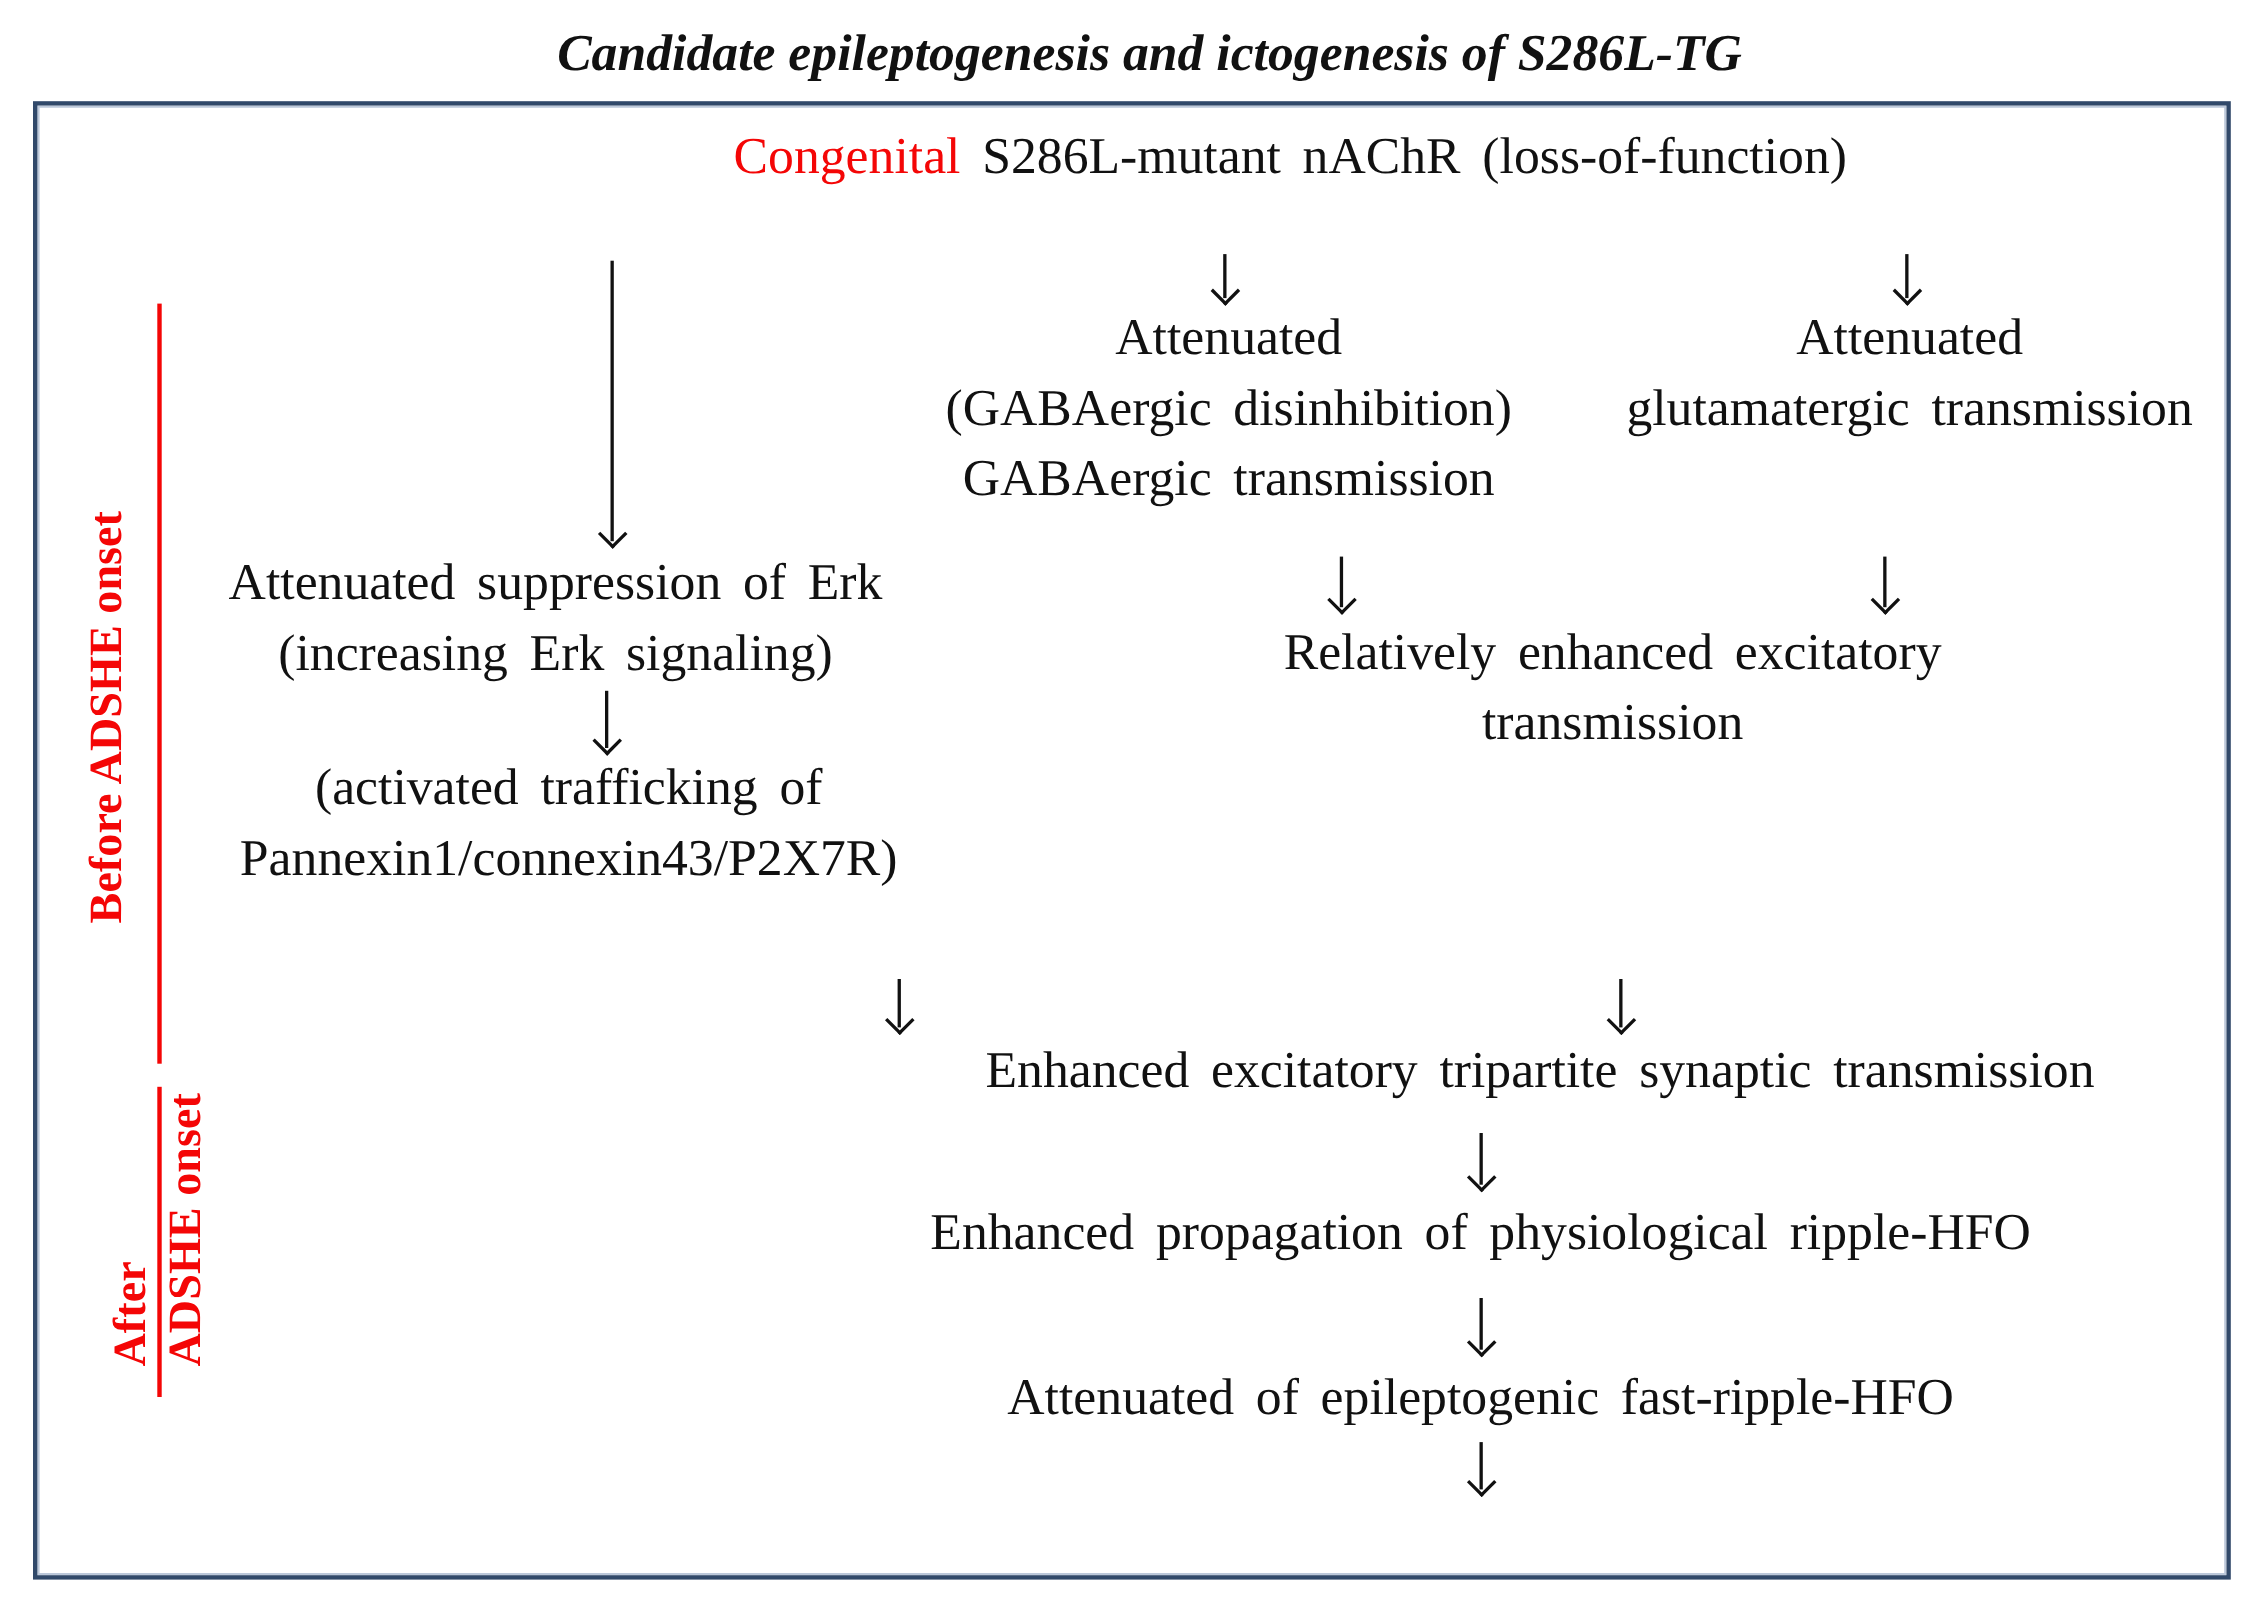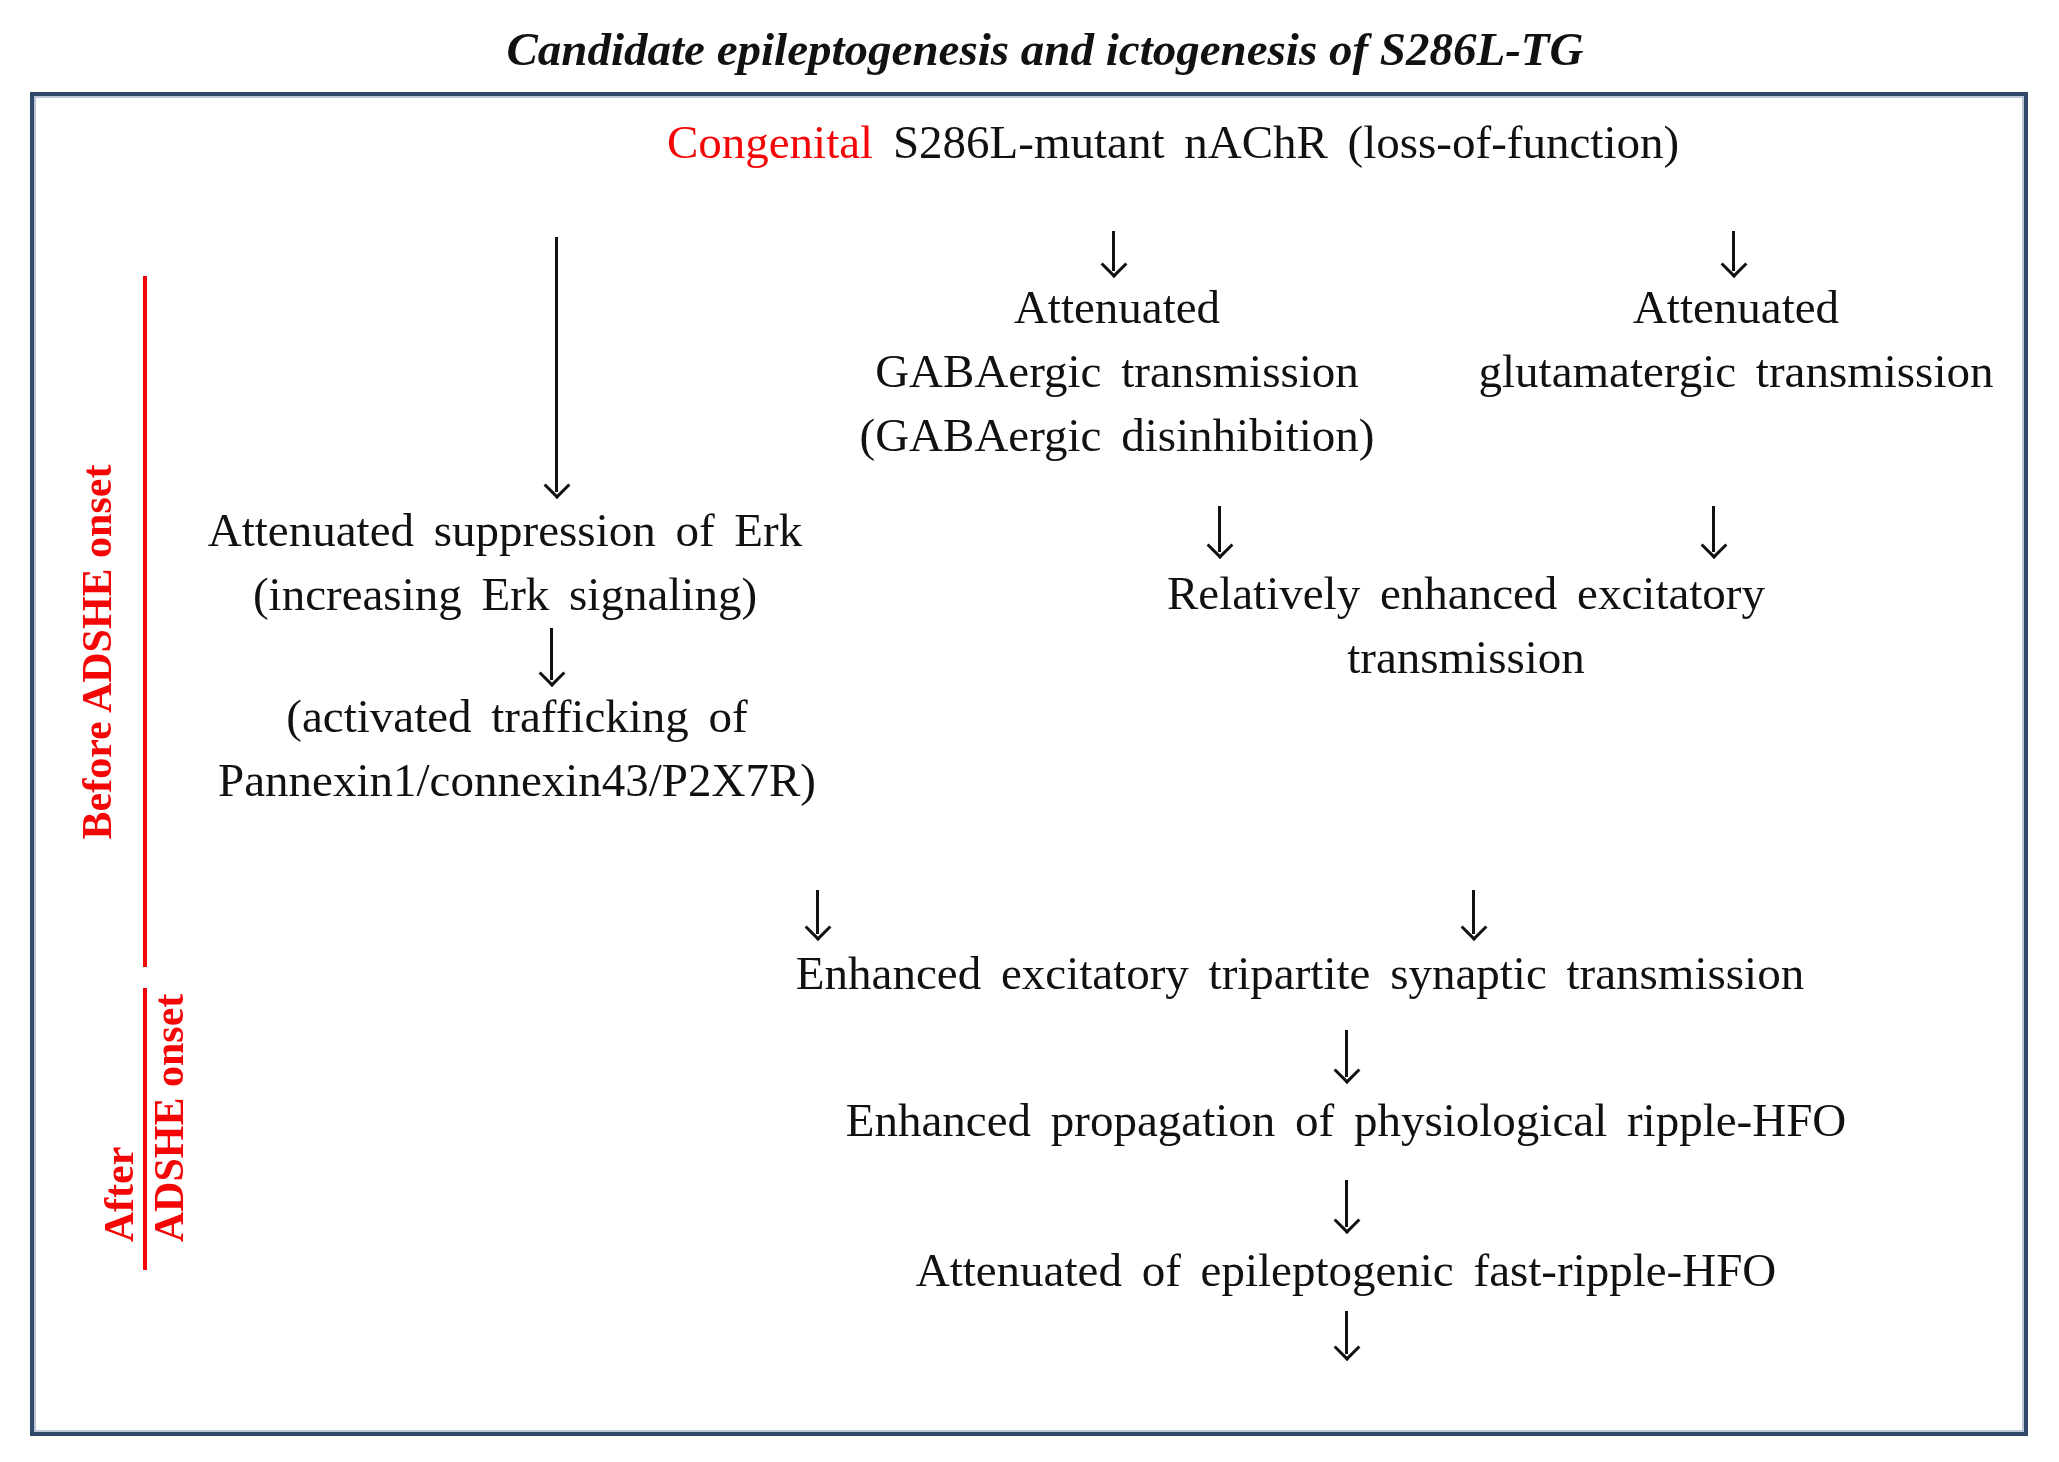--- a/index.html
+++ b/index.html
@@ -75,22 +75,22 @@
   <div class="node" style="left:1127px;top:110px;margin-left:46px;">
     <div><span class="accent">Congenital</span><span> S286L-mutant nAChR (loss-of-function)</span></div>
   </div>
 
   <div class="arrow" style="left:555px;top:237px;height:255px;"></div>
   <div class="arrow" style="left:1112px;top:231px;height:40px;"></div>
   <div class="arrow" style="left:1732px;top:231px;height:40px;"></div>
 
   <div class="node" style="left:1117px;top:275px;">
     <div>Attenuated</div>
+    <div>(GABAergic disinhibition)</div>
     <div>GABAergic transmission</div>
-    <div>(GABAergic disinhibition)</div>
   </div>
 
   <div class="node" style="left:1736px;top:275px;">
     <div>Attenuated</div>
     <div>glutamatergic transmission</div>
   </div>
 
   <div class="node" style="left:505px;top:498px;">
     <div>Attenuated suppression of Erk</div>
     <div>(increasing Erk signaling)</div>
@@ -107,21 +107,21 @@
   <div class="arrow" style="left:1712px;top:506px;height:46px;"></div>
 
   <div class="node" style="left:1466px;top:561px;text-align:center;">
     <div>Relatively enhanced excitatory</div>
     <div>transmission</div>
   </div>
 
   <div class="arrow" style="left:816px;top:890px;height:44px;"></div>
   <div class="arrow" style="left:1472px;top:890px;height:44px;"></div>
 
-  <div class="node" style="left:1300px;top:941px;text-align:center;">
+  <div class="node" style="left:1400px;top:941px;text-align:center;">
     <div>Enhanced excitatory tripartite synaptic transmission</div>
   </div>
 
   <div class="arrow" style="left:1345px;top:1030px;height:47px;"></div>
 
   <div class="node" style="left:1346px;top:1088px;">
     <div>Enhanced propagation of physiological ripple-HFO</div>
   </div>
 
   <div class="arrow" style="left:1345px;top:1180px;height:47px;"></div>

